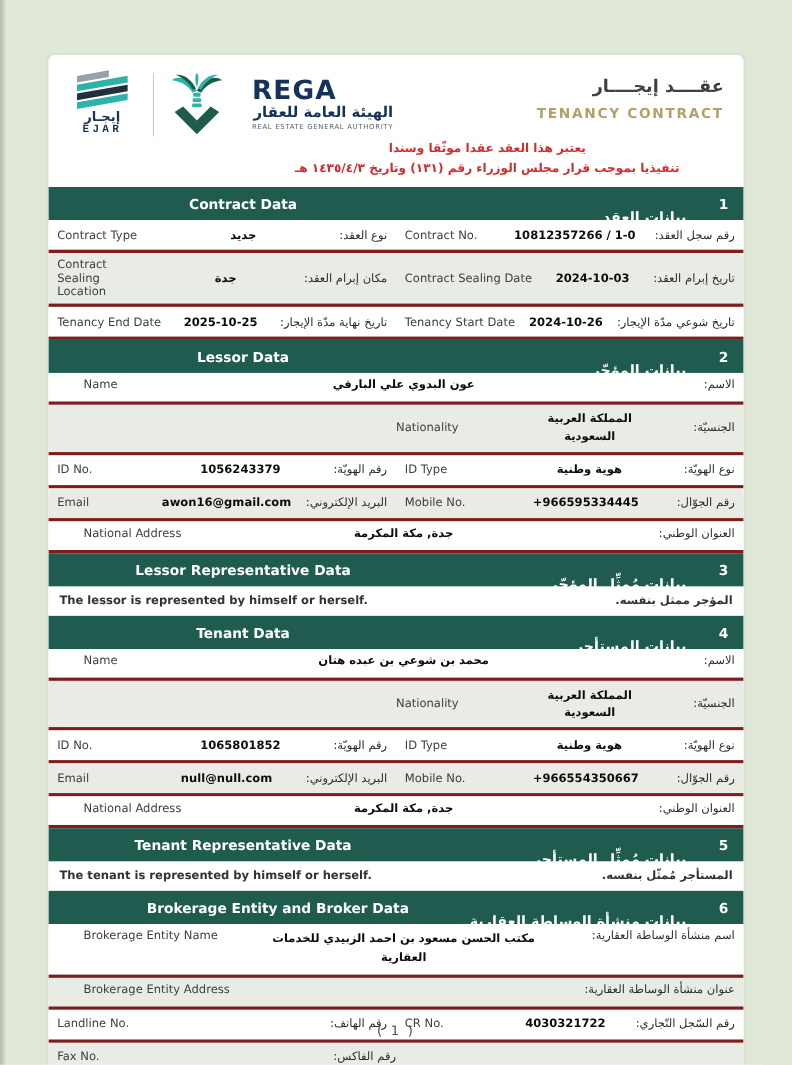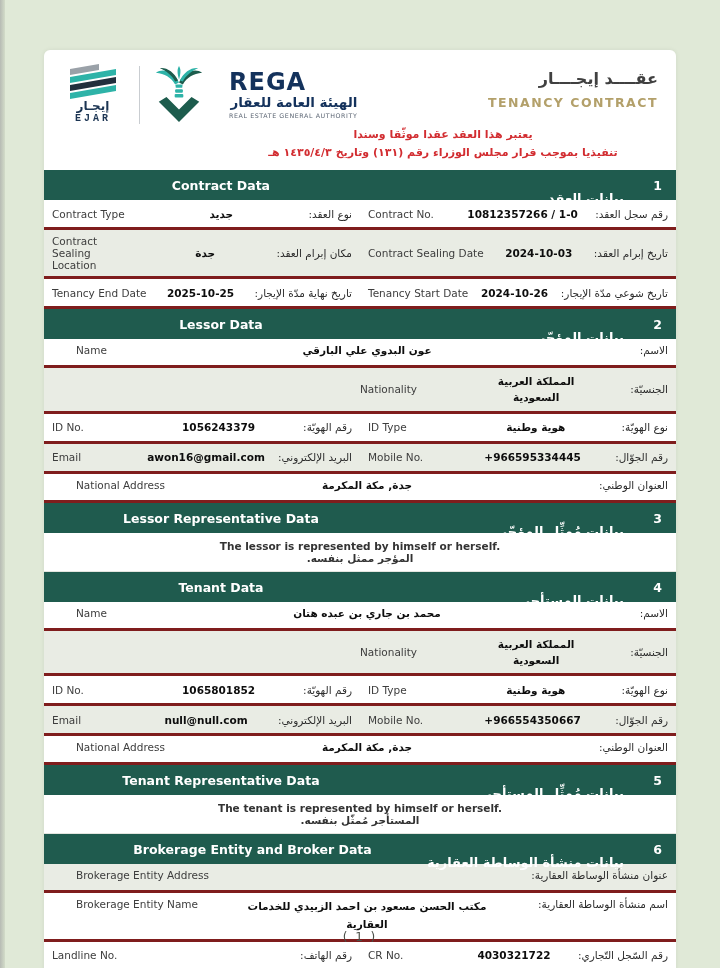--- a/index.html
+++ b/index.html
@@ -54,21 +54,21 @@
   .val { flex:1; text-align:center; font-weight:bold; color:#0d0d0d; padding:0 4px; }
   .val.ltr { direction:ltr; }
   .val.rtl { direction:rtl; }
   .ar { color:#2c2c2c; direction:rtl; white-space:nowrap; text-align:right; flex:0 0 auto; }
   .full { flex:1; display:flex; align-items:flex-start; padding:5px 8px; min-height:26px;margin-left:24px; }
   .full .en { min-width:128px; }
   .full .ar { min-width:138px; }
   .row.tall { min-height:44px; }
   .wrap  { max-width:96px;  margin:0 auto; line-height:1.55; }
   .wrap-wide { max-width:240px; margin:0 auto; line-height:1.7; }
-  .note-row { display:flex; justify-content:space-between; align-items:center; padding:7px 10px; font-size:10.5px; background:#fff; border-bottom:1px solid #e3e5df; min-height:26px;flex-direction:column; }
+  .note-row { display:flex; justify-content:space-between; align-items:center; padding:7px 10px; font-size:10.5px; background:#fff; border-bottom:1px solid #e3e5df; min-height:26px; }
   .note-en { color:#333; font-weight:600; }
   .note-ar { color:#333; font-weight:700; direction:rtl; }
   .page-num { position:absolute; top:930px; left:0; width:720px; text-align:center; font-size:12px; color:#4a4f48; letter-spacing:2px; }
   svg { display:block; }
 </style>
 </head>
 <body>
 
 <div class="edge-strip"></div>
 
@@ -232,21 +232,21 @@
 
   <div class="section">
     <div class="sec-header">
       <span class="sec-en">Tenant Data</span>
       <span class="sec-ar">بيانات المستأجر</span>
       <span class="sec-num">4</span>
     </div>
     <div class="row">
       <div class="full">
         <span class="en">Name</span>
-        <span class="val rtl">محمد بن جاري بن عبده هتان</span>
+        <span class="val rtl">محمد بن شوعي بن عبده هتان</span>
         <span class="ar">الاسم:</span>
       </div>
     </div>
     <div class="row shaded tall">
       <div class="empty-half"></div>
       <div class="half">
         <span class="en">Nationality</span>
         <span class="val rtl">
             <span class="wrap" style="display:block">المملكة العربية السعودية</span>
           </span>
@@ -297,36 +297,36 @@
       <span class="note-ar">المستأجر مُمثّل بنفسه.</span>
     </div>
   </div>
 
   <div class="section">
     <div class="sec-header">
       <span class="sec-en" style="left:33%">Brokerage Entity and Broker Data</span>
       <span class="sec-ar">بيانات منشأة الوساطة العقارية</span>
       <span class="sec-num">6</span>
     </div>
-    <div class="row shaded">
-      <div class="full">
-        <span class="en">Brokerage Entity Address</span>
-        <span class="val rtl"></span>
-        <span class="ar">عنوان منشأة الوساطة العقارية:</span>
-      </div>
-    </div>
     <div class="row tall">
       <div class="full">
         <span class="en">Brokerage Entity Name</span>
         <span class="val rtl">
             <span class="wrap-wide" style="display:block">مكتب الحسن مسعود بن احمد الزبيدي للخدمات العقارية</span>
           </span>
         <span class="ar">اسم منشأة الوساطة العقارية:</span>
       </div>
     </div>
+    <div class="row shaded">
+      <div class="full">
+        <span class="en">Brokerage Entity Address</span>
+        <span class="val rtl"></span>
+        <span class="ar">عنوان منشأة الوساطة العقارية:</span>
+      </div>
+    </div>
     <div class="row">
       <div class="half">
         <span class="en">Landline No.</span>
         <span class="val rtl"></span>
         <span class="ar">رقم الهاتف:</span>
       </div>
       <div class="half">
         <span class="en">CR No.</span>
         <span class="val ltr">4030321722</span>
         <span class="ar">رقم السّجل التّجاري:</span>

